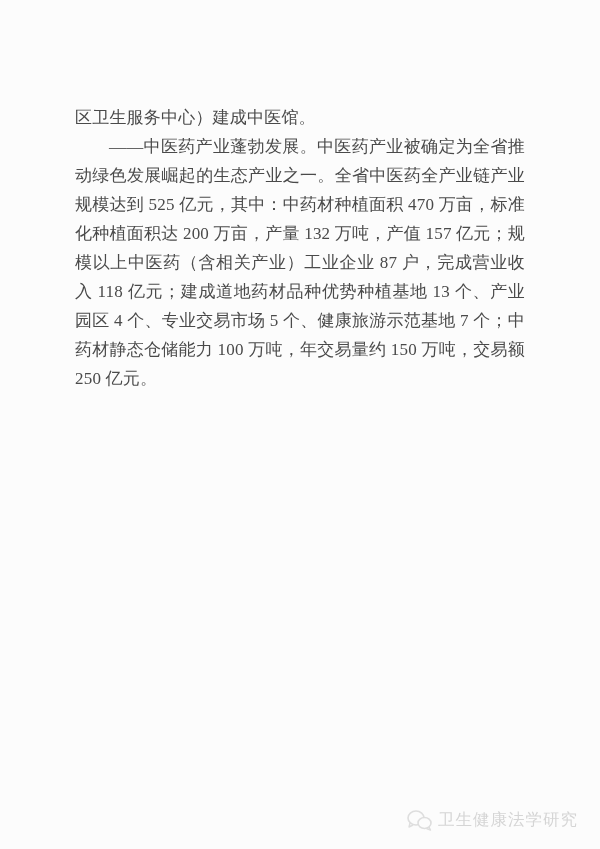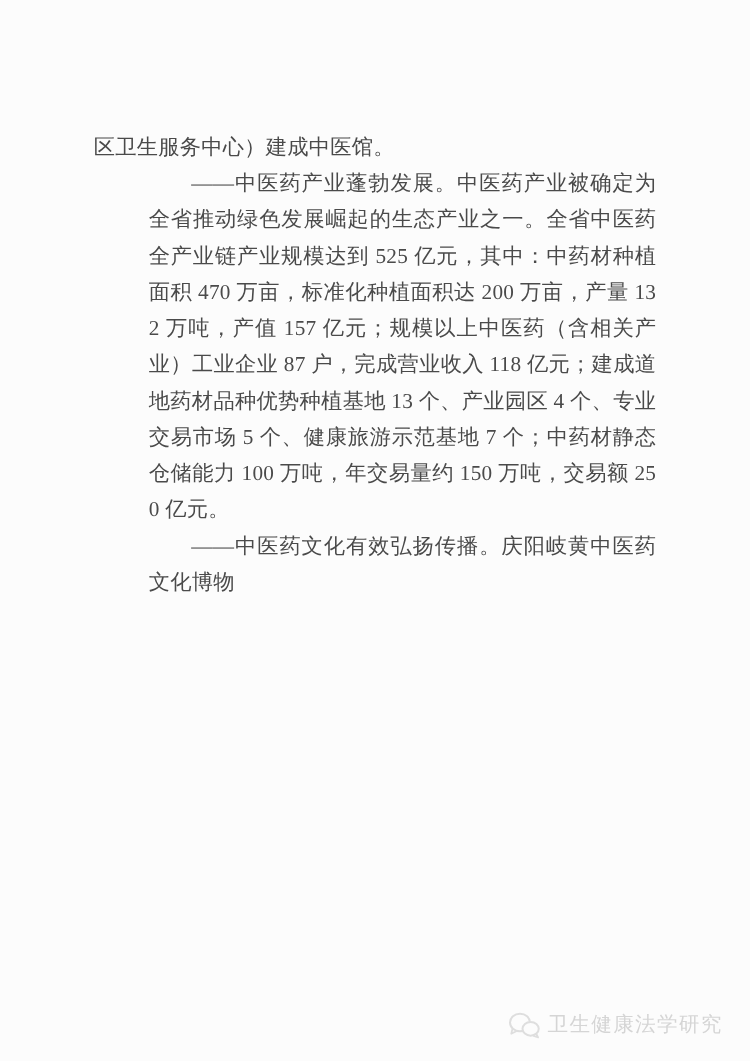--- a/index.html
+++ b/index.html
@@ -26,21 +26,20 @@
     font-size: 17px;
     line-height: 29px;
     letter-spacing: 0.2px;
     color: #4a4a4a;
     text-align: justify;
     text-justify: inter-ideograph;
     word-break: break-all;
   }
   .doc-body p.para-indent {
     text-indent: 2em;
-    margin-left: 44px;
   }
   .watermark {
     position: absolute;
     right: 22px;
     top: 809px;
     display: flex;
     align-items: center;
     gap: 5px;
     color: #d5d5d5;
     font-size: 16.5px;
@@ -57,21 +56,20 @@
   .wm-icon svg { display: block; }
 </style>
 </head>
 <body>
 
 <div class="doc-page">
 
   <div class="doc-body">
     <p>区卫生服务中心）建成中医馆。</p>
     <p class="para-indent">——中医药产业蓬勃发展。中医药产业被确定为全省推动绿色发展崛起的生态产业之一。全省中医药全产业链产业规模达到 525 亿元，其中：中药材种植面积 470 万亩，标准化种植面积达 200 万亩，产量 132 万吨，产值 157 亿元；规模以上中医药（含相关产业）工业企业 87 户，完成营业收入 118 亿元；建成道地药材品种优势种植基地 13 个、产业园区 4 个、专业交易市场 5 个、健康旅游示范基地 7 个；中药材静态仓储能力 100 万吨，年交易量约 150 万吨，交易额 250 亿元。</p>
-    <p class="para-indent">——中医药文化有效弘扬传播。庆阳岐黄中医药文化博物</p>
   </div>
 
   <div class="watermark">
     <span class="wm-icon">
       <svg viewBox="0 0 27 22" width="27" height="22" xmlns="http://www.w3.org/2000/svg">
         <ellipse cx="10" cy="9" rx="8" ry="7" fill="none" stroke="#dedede" stroke-width="1.6"></ellipse>
         <path d="M4 14 L3 18 L7 16" fill="none" stroke="#dedede" stroke-width="1.4" stroke-linejoin="round"></path>
         <ellipse cx="18.5" cy="14" rx="6.5" ry="5.5" fill="#fcfcfc" stroke="#dedede" stroke-width="1.6"></ellipse>
         <path d="M23 18 L24.5 21 L20.5 19.5" fill="none" stroke="#dedede" stroke-width="1.4" stroke-linejoin="round"></path>
       </svg>

